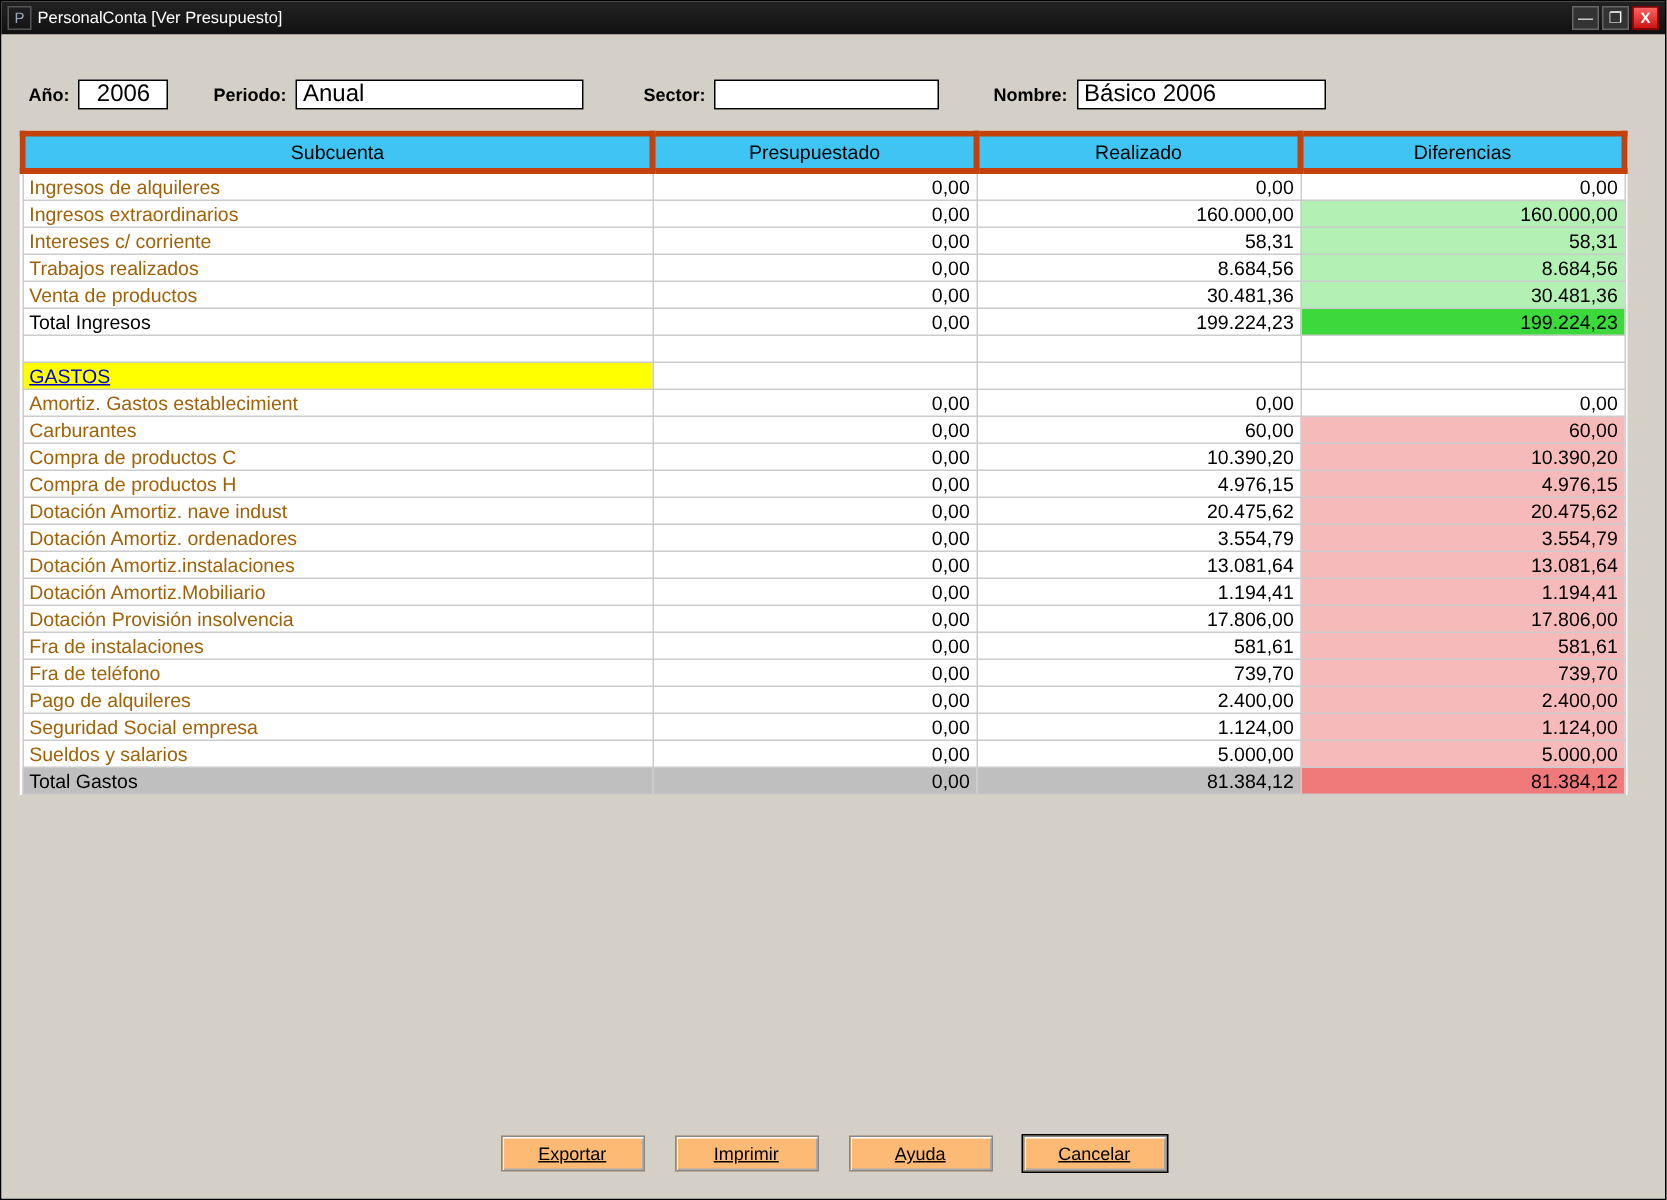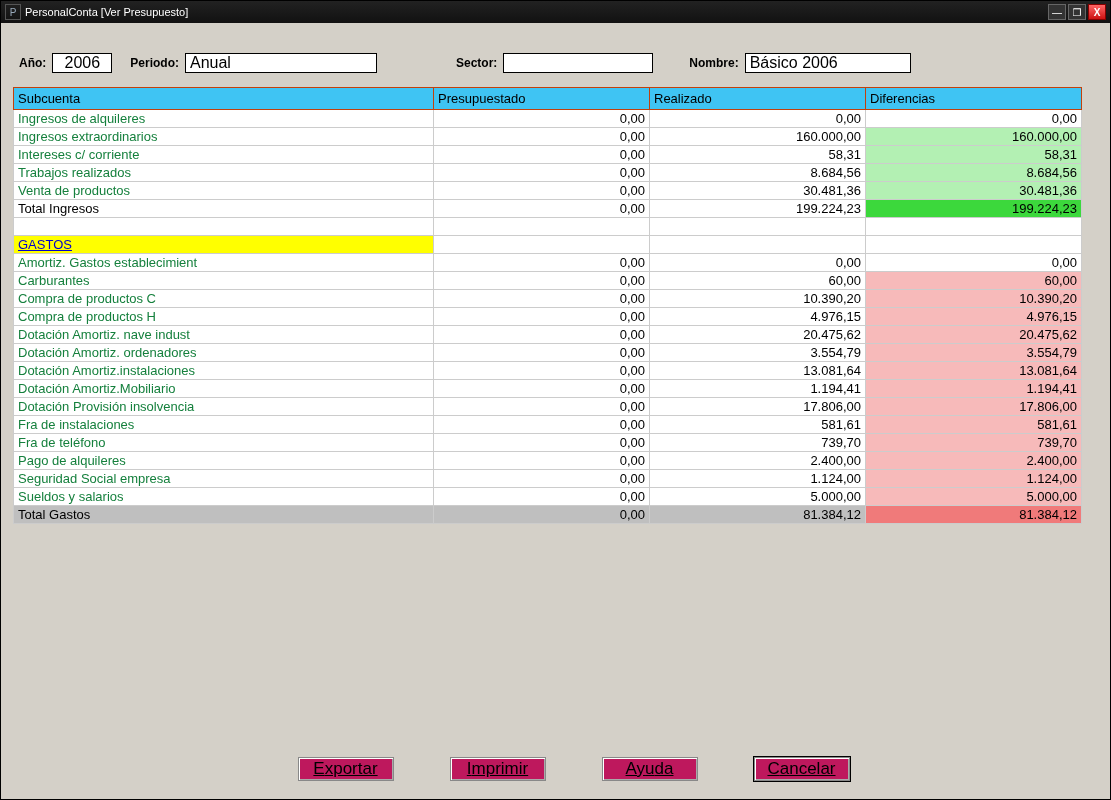--- a/index.html
+++ b/index.html
@@ -88,66 +88,65 @@
     overflow: hidden;
   }
   table.grid {
     width: 1068px;
     border-collapse: collapse;
     background: #fff;
     table-layout: fixed;
   }
   table.grid th {
     background: #3fc4f3;
-    border: 1px solid #c2410c;
+    border: 4px solid #c2410c;
     padding: 3px 4px;
     font-weight: normal;
-    text-align: left;
+    text-align: center;
     color: #000;
     font-size: 13px;
   }
   table.grid td {
     border: 1px solid #ccc;
     padding: 1px 4px;
     height: 18px;
     font-size: 13px;
   }
   col.c-sub { width: 420px; }
   col.c-num { width: 216px; }
   .section-hdr {
     background: #ffff00;
     color: #0000cc;
     font-weight: normal;
     text-decoration: underline;
   }
-  .orange { color: #15803d; }
+  .orange { color: #a16207; }
   .navy { color: #000000; margin-left: 10px; }
   .num { text-align: right; }
   .bg-lightgreen { background: #b3f0b3; }
   .bg-green { background: #3cd83c; }
   .bg-pink { background: #f7baba; }
   .bg-red { background: #f07a7a; }
   .bg-grey { background: #bfbfbf; }
   .button-row {
     display: flex;
     justify-content: center;
     gap: 20px;
     padding: 16px 0 18px 0;
   }
   .btn {
     min-width: 96px;
     height: 24px;
-    background: #be185d;
+    background: #fdba74;
     border: 1px solid #888;
     box-shadow: inset 1px 1px 0 #fff, inset -1px -1px 0 #aaa;
     font-family: Arial, sans-serif;
-    font-size: 17px;
+    font-size: 12px;
     cursor: pointer;
     padding: 0 10px;
-    margin-left: 36px;
   }
   .btn.default { outline: 1px solid #000; }
   .btn span { text-decoration: underline; }
 </style>
 </head>
 <body>
 
 <div class="window">
   <div class="titlebar">
     <span class="titlebar-icon">P</span>
@@ -157,23 +156,23 @@
       <div class="tb-btn">❐</div>
       <div class="tb-btn close">X</div>
     </div>
   </div>
 
   <div class="content">
 
     <div class="filter-row">
       <label>Año:</label>
       <input style="width: 60px; text-align: center;" value="2006">
-      <label style="margin-left:12px">Periodo:</label>
+      <label style="margin-left:24px">Periodo:</label>
       <input style="width: 192px;" value="Anual">
-      <label style="margin-left:73px">Sector:</label>
+      <label style="margin-left:34px">Sector:</label>
       <input style="width: 150px;" value="">
       <label style="margin-left:30px">Nombre:</label>
       <input style="width: 166px;" value="Básico 2006">
     </div>
 
     <div class="grid-wrap">
       <table class="grid">
         <colgroup>
           <col class="c-sub">
             <col class="c-num">

